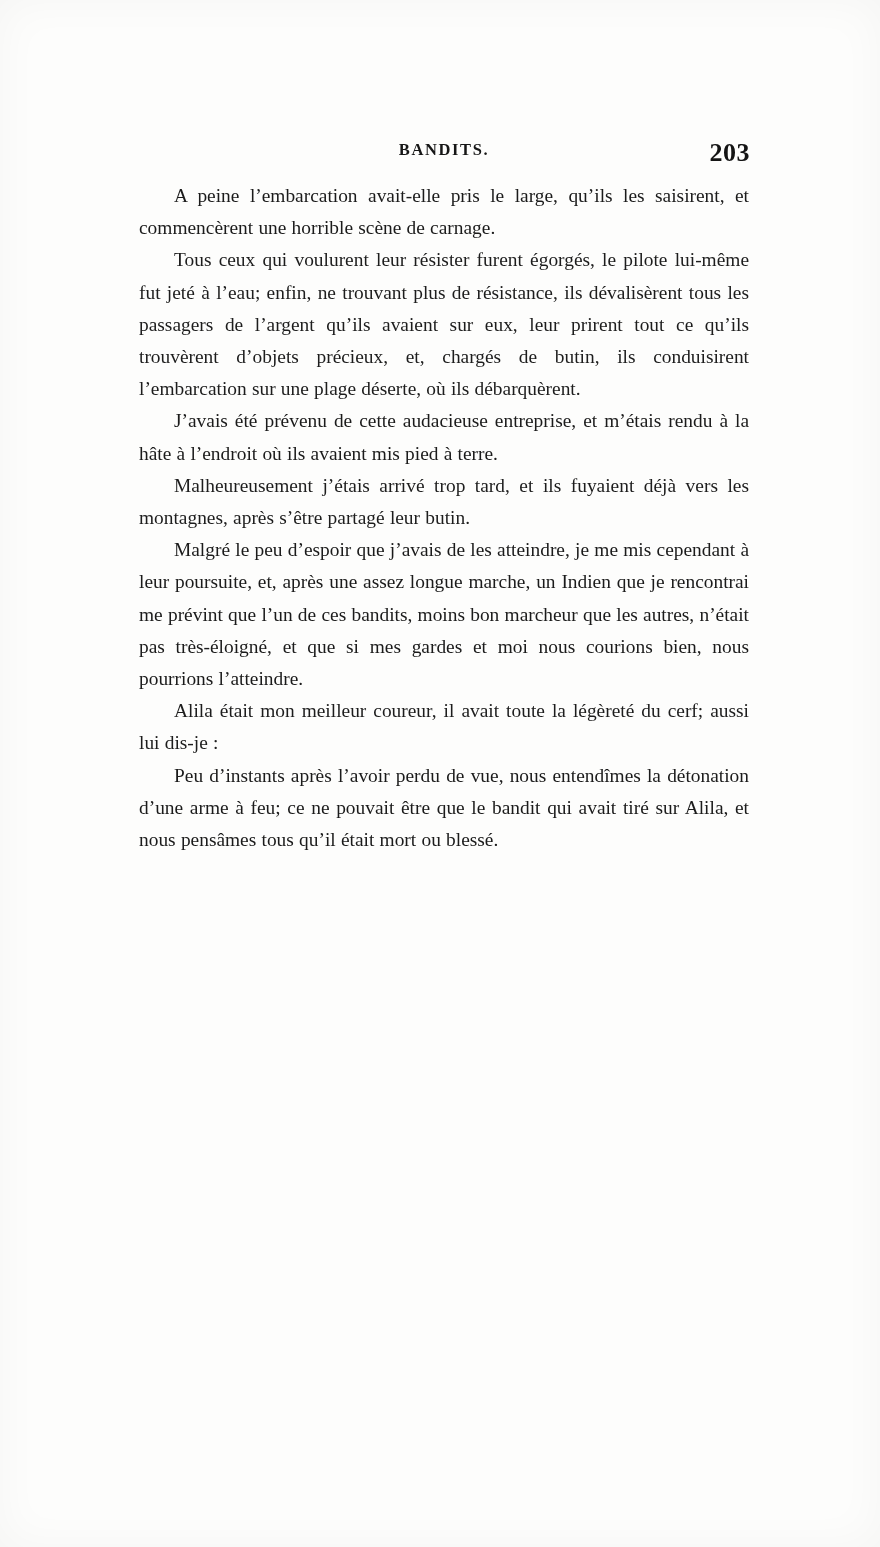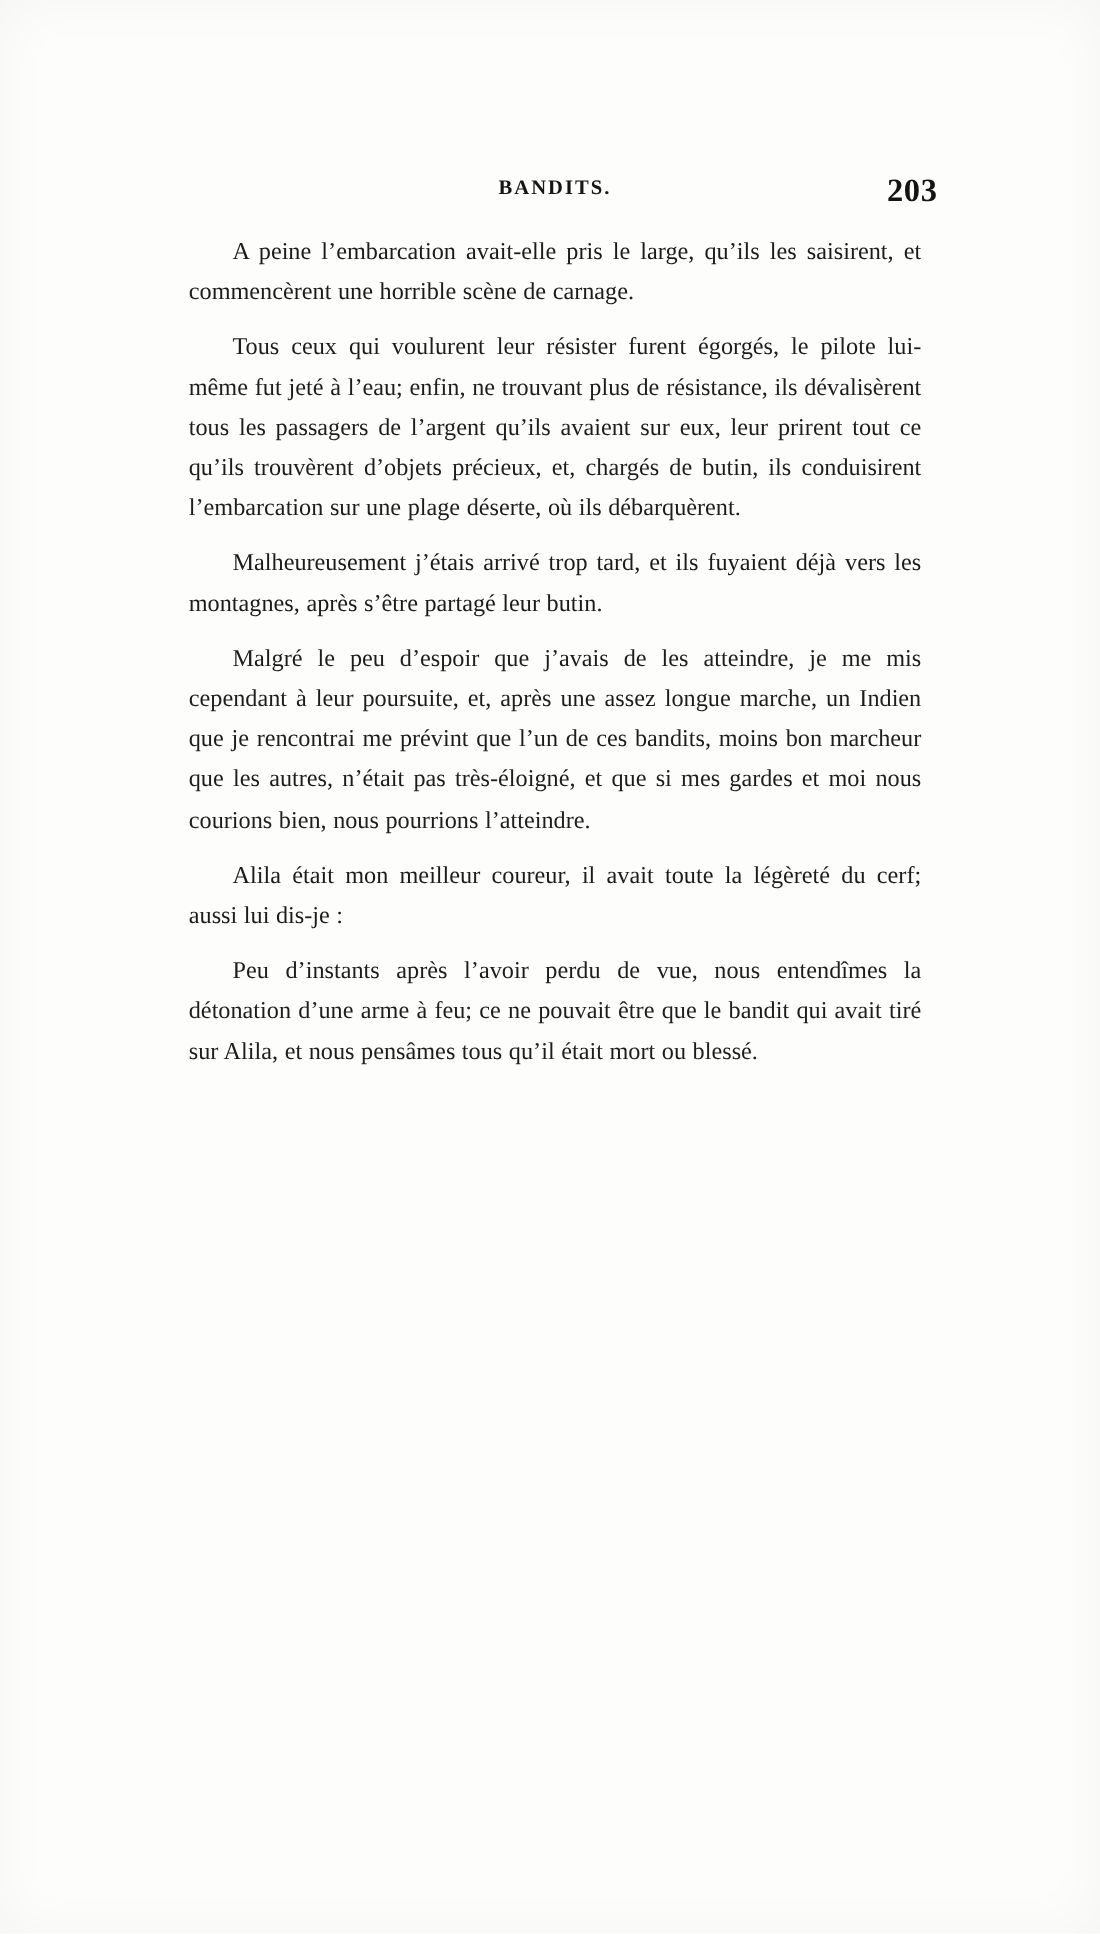--- a/index.html
+++ b/index.html
@@ -55,21 +55,21 @@
   .page-number {
     position: absolute;
     right: -1px;
     top: -2px;
     font-size: 26px;
     font-weight: bold;
     letter-spacing: 0.5px;
     color: #141414;
   }
   p.para {
-    margin: 12px;
+    margin: 0;
     text-indent: 35px;
     text-align: justify;
     font-size: 19.4px;
     line-height: 32.2px;
     color: #1d1d1d;
     -webkit-font-smoothing: antialiased;
     word-spacing: 0.4px;
   }
   
   p.para:nth-child(odd) { color: #1b1b1b; }
@@ -85,20 +85,21 @@
   <div class="text-block">
 
     <div class="running-head">
       <div class="head-title">BANDITS.</div>
       <div class="page-number">203</div>
     </div>
 
     <div class="body-text">
       <p class="para">A peine l’embarcation avait-elle pris le large, qu’ils les saisirent, et commencèrent une horrible scène de carnage.</p>
       <p class="para">Tous ceux qui voulurent leur résister furent égorgés, le pilote lui-même fut jeté à l’eau; enfin, ne trouvant plus de résistance, ils dévalisèrent tous les passagers de l’argent qu’ils avaient sur eux, leur prirent tout ce qu’ils trouvèrent d’objets précieux, et, chargés de butin, ils conduisirent l’embarcation sur une plage déserte, où ils débarquèrent.</p>
+      <p class="para">J’avais été prévenu de cette audacieuse entreprise, et m’étais rendu à la hâte à l’endroit où ils avaient mis pied à terre.</p>
       <p class="para">Malheureusement j’étais arrivé trop tard, et ils fuyaient déjà vers les montagnes, après s’être partagé leur butin.</p>
       <p class="para">Malgré le peu d’espoir que j’avais de les atteindre, je me mis cependant à leur poursuite, et, après une assez longue marche, un Indien que je rencontrai me prévint que l’un de ces bandits, moins bon marcheur que les autres, n’était pas très-éloigné, et que si mes gardes et moi nous courions bien, nous pourrions l’atteindre.</p>
       <p class="para">Alila était mon meilleur coureur, il avait toute la légèreté du cerf; aussi lui dis-je :</p>
       <p class="para">Peu d’instants après l’avoir perdu de vue, nous entendîmes la détonation d’une arme à feu; ce ne pouvait être que le bandit qui avait tiré sur Alila, et nous pensâmes tous qu’il était mort ou blessé.</p>
     </div>
 
     <div class="spacer-bottom"></div>
   </div>
 
 </div>

